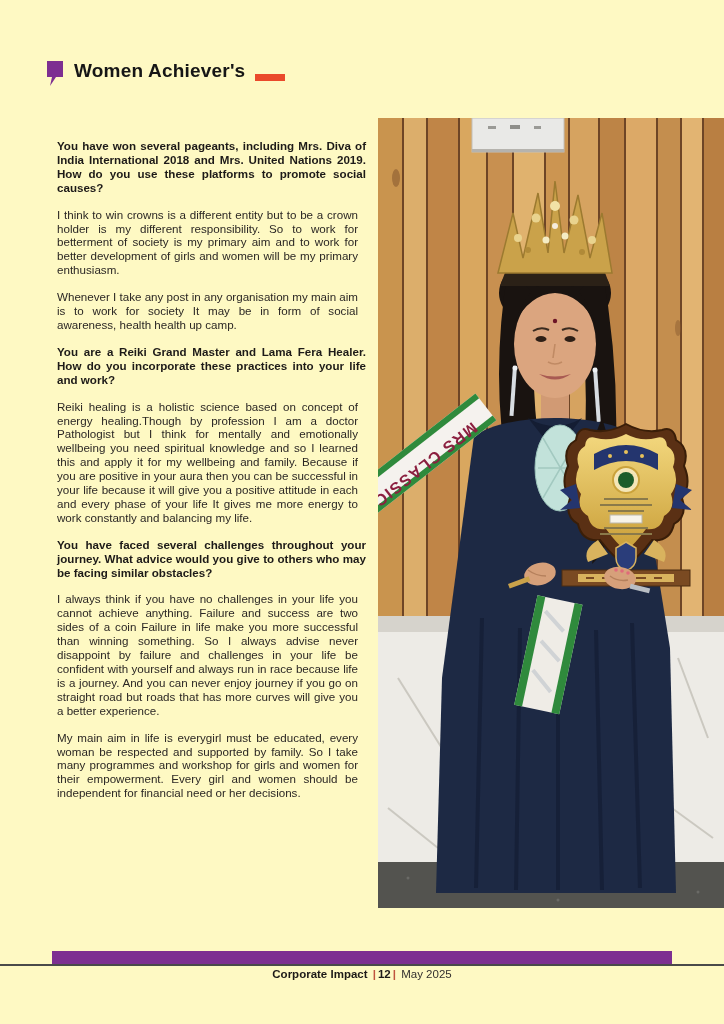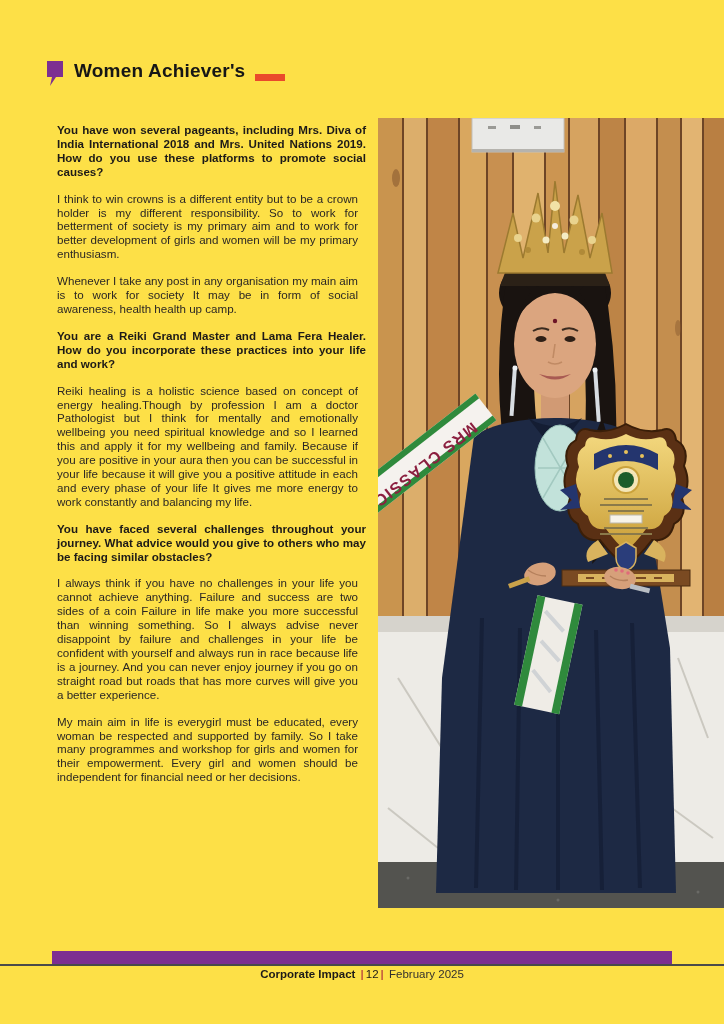--- a/index.html
+++ b/index.html
@@ -1,41 +1,41 @@
 <!DOCTYPE html>
 <html><head>
 <meta charset="utf-8">
 <style>
   html,body{margin:0;padding:0;background:#ffffff;}
   .page{
-    position:relative;width:724px;height:1024px;background:#fde047;overflow:hidden;
+    position:relative;width:724px;height:1024px;background:#fef9c3;overflow:hidden;
     font-family:"Liberation Sans",sans-serif;color:#262220;
   }
   
   .header{position:absolute;left:47px;top:61px;display:flex;align-items:flex-start;}
   .quote-icon{width:18px;height:26px;flex:0 0 auto;}
   .page-title{font-size:19px;font-weight:bold;color:#161616;margin:0 0 0 9px;letter-spacing:.2px;line-height:1.1;}
   .red-dash{display:inline-block;width:30px;height:7px;background:#ea4a2b;margin:13px 0 0 10px;}
   
   .article-col{
-    position:absolute;left:57px;top:123px;width:309px;
+    position:absolute;left:57px;top:139px;width:309px;
     font-size:11.6px;line-height:1.2;text-align:justify;
   }
   .qa-question{font-weight:bold;margin:0 0 13px 0;color:#1d1a18;}
   .qa-answer{margin:0 8px 13px 0;color:#2b2724;}
   
   .photo-wrap{position:absolute;left:378px;top:118px;width:346px;height:790px;}
   .photo-wrap svg{display:block;}
   
   .footer-rule{position:absolute;left:0;top:964px;width:724px;height:2px;background:#4a4a4a;}
   .footer-bar{position:absolute;left:52px;top:951px;width:620px;height:14px;background:#7d2f91;}
   .footer-text{position:absolute;left:0;top:968px;width:724px;text-align:center;font-size:11.5px;color:#33302e;}
   .footer-text .mag{font-weight:bold;color:#1d1a18;margin-top:29px;}
   .footer-text .pipe{color:#c0543e;font-weight:bold;padding:0 2px;}
-  .footer-text .pg{font-weight:normal;color:#1d1a18;margin-top:32px;}
+  .footer-text .pg{font-weight:bold;color:#1d1a18;margin-top:32px;}
 </style>
 </head>
 <body>
 
 <div class="page">
 
   <div class="header">
     <svg class="quote-icon" viewBox="0 0 18 26">
       <path d="M0,0 H16 V16 H9 L3,25 L5,16 H0 Z" fill="#7d2f91"></path>
     </svg>
@@ -215,16 +215,16 @@
         </g>
       </g>
     </svg>
   </div>
 
   <div class="footer-bar"></div>
   <div class="footer-rule"></div>
   <div class="footer-text">
     <span class="mag">Corporate Impact</span>
     <span class="pipe">|</span><span class="pg">12</span><span class="pipe">|</span>
-    <span>February 2025</span>
+    <span>May 2025</span>
   </div>
 
 </div>
 
 </body></html>

